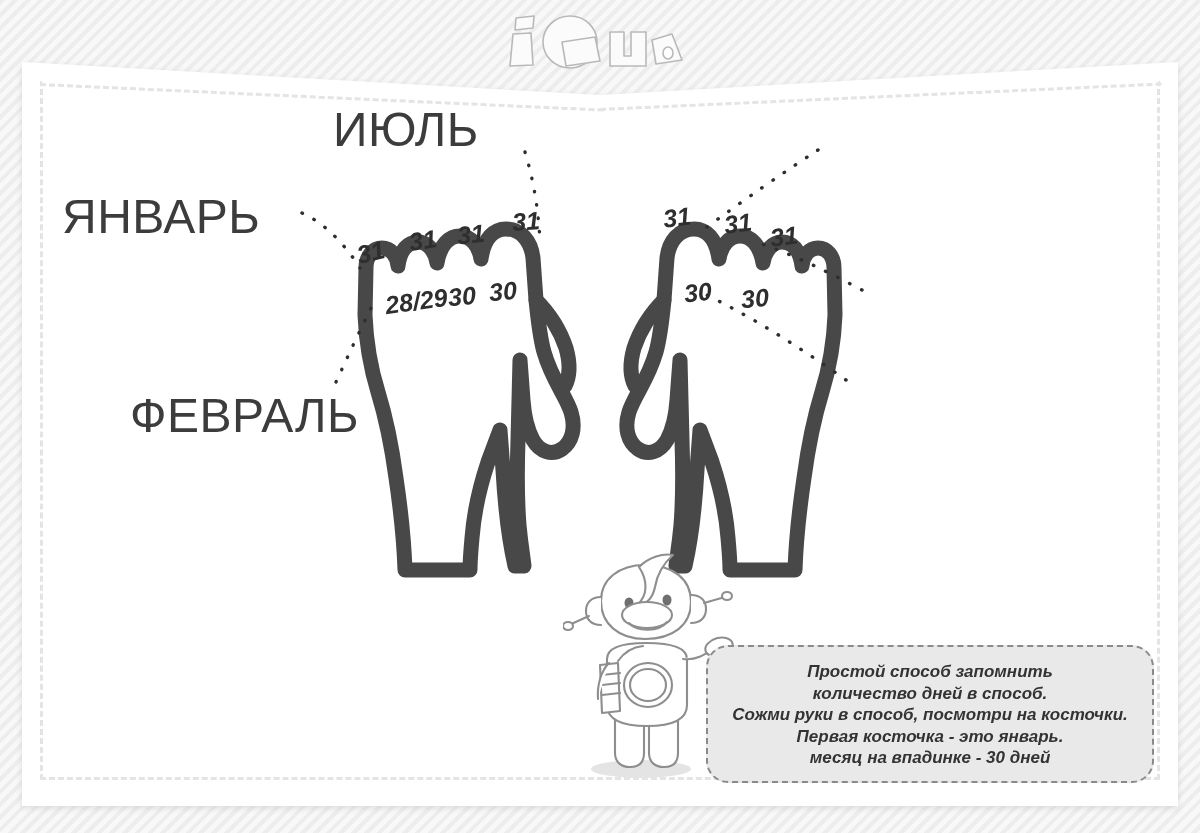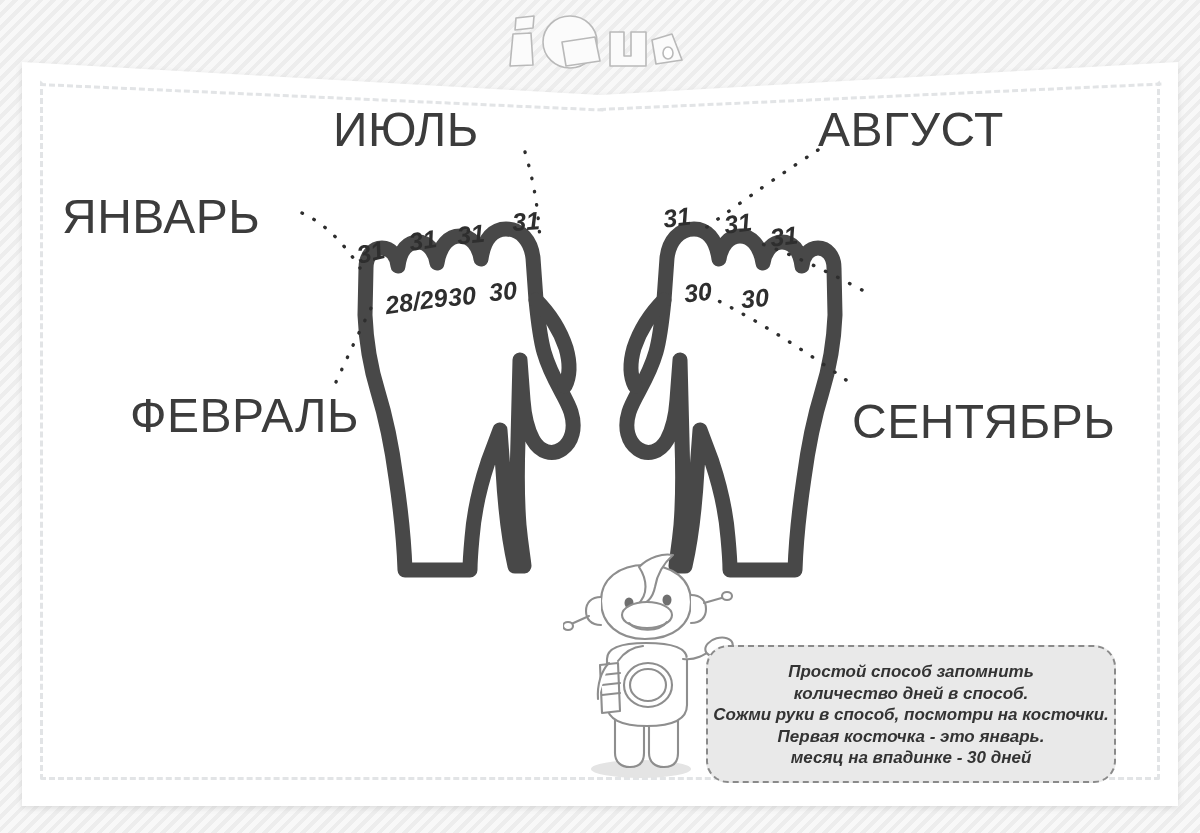--- a/index.html
+++ b/index.html
@@ -132,21 +132,21 @@
     top: 553px;
     width: 190px;
     height: 235px;
   }
 
   
   .bubble {
     position: absolute;
     left: 706px;
     top: 645px;
-    width: 410px;
+    width: 448px;
     height: 138px;
     background: #e9e9e9;
     border: 2px dashed #8a8a8a;
     border-radius: 22px;
     box-sizing: border-box;
     display: flex;
     flex-direction: column;
     align-items: center;
     justify-content: center;
     padding: 4px 10px 2px 10px;
@@ -289,23 +289,21 @@
         <path d="M818,150 C784,172 744,200 700,232"></path>
         <path d="M862,290 C828,272 796,256 762,244"></path>
         <path d="M336,382 C348,356 360,330 372,306"></path>
         <path d="M846,380 C798,346 744,312 700,292"></path>
       </g>
     </svg>
   </div>
 
   <div class="month-label m-january">ЯНВАРЬ</div>
   <div class="month-label m-july">ИЮЛЬ</div>
-  <div class="month-label m-august">АВГУСТ</div>
   <div class="month-label m-february">ФЕВРАЛЬ</div>
-  <div class="month-label m-september">СЕНТЯБРЬ</div>
 
   <div class="day-num d-l1">31</div>
   <div class="day-num d-l2">31</div>
   <div class="day-num d-l3">31</div>
   <div class="day-num d-l4">31</div>
 
   <div class="day-num day-big d-l5">28/29</div>
   <div class="day-num day-big d-l6">30</div>
   <div class="day-num day-big d-l7">30</div>
 

